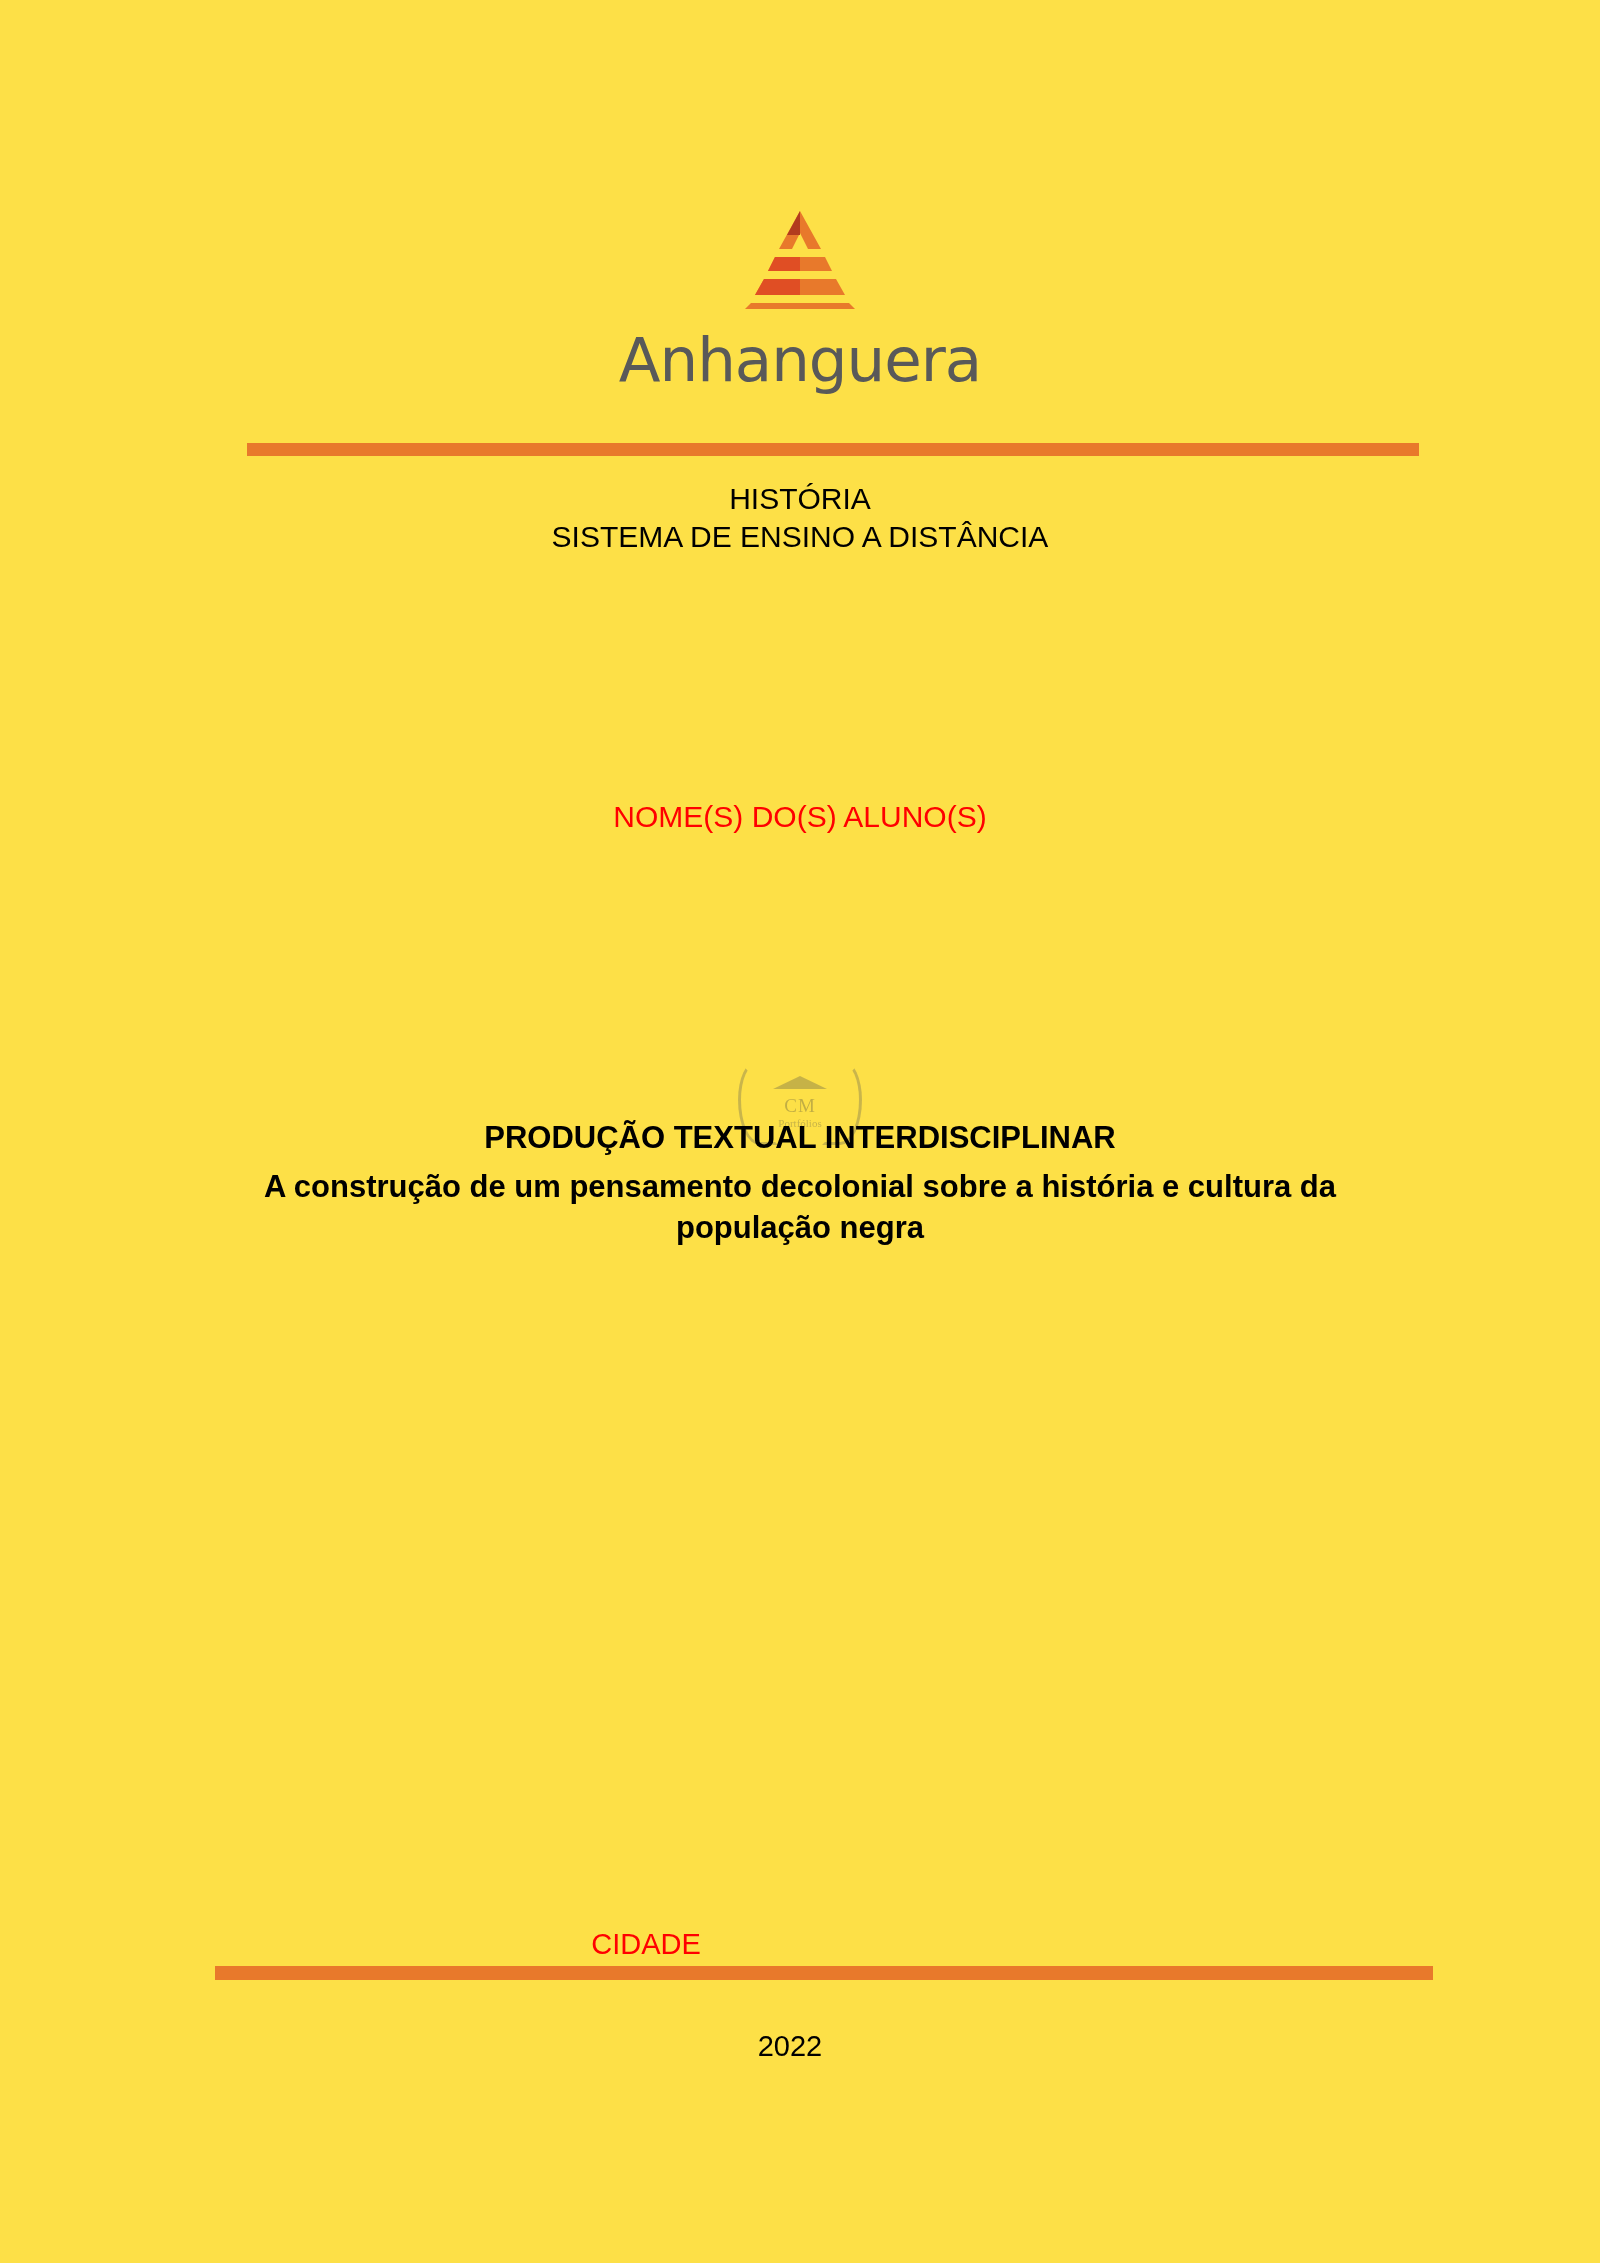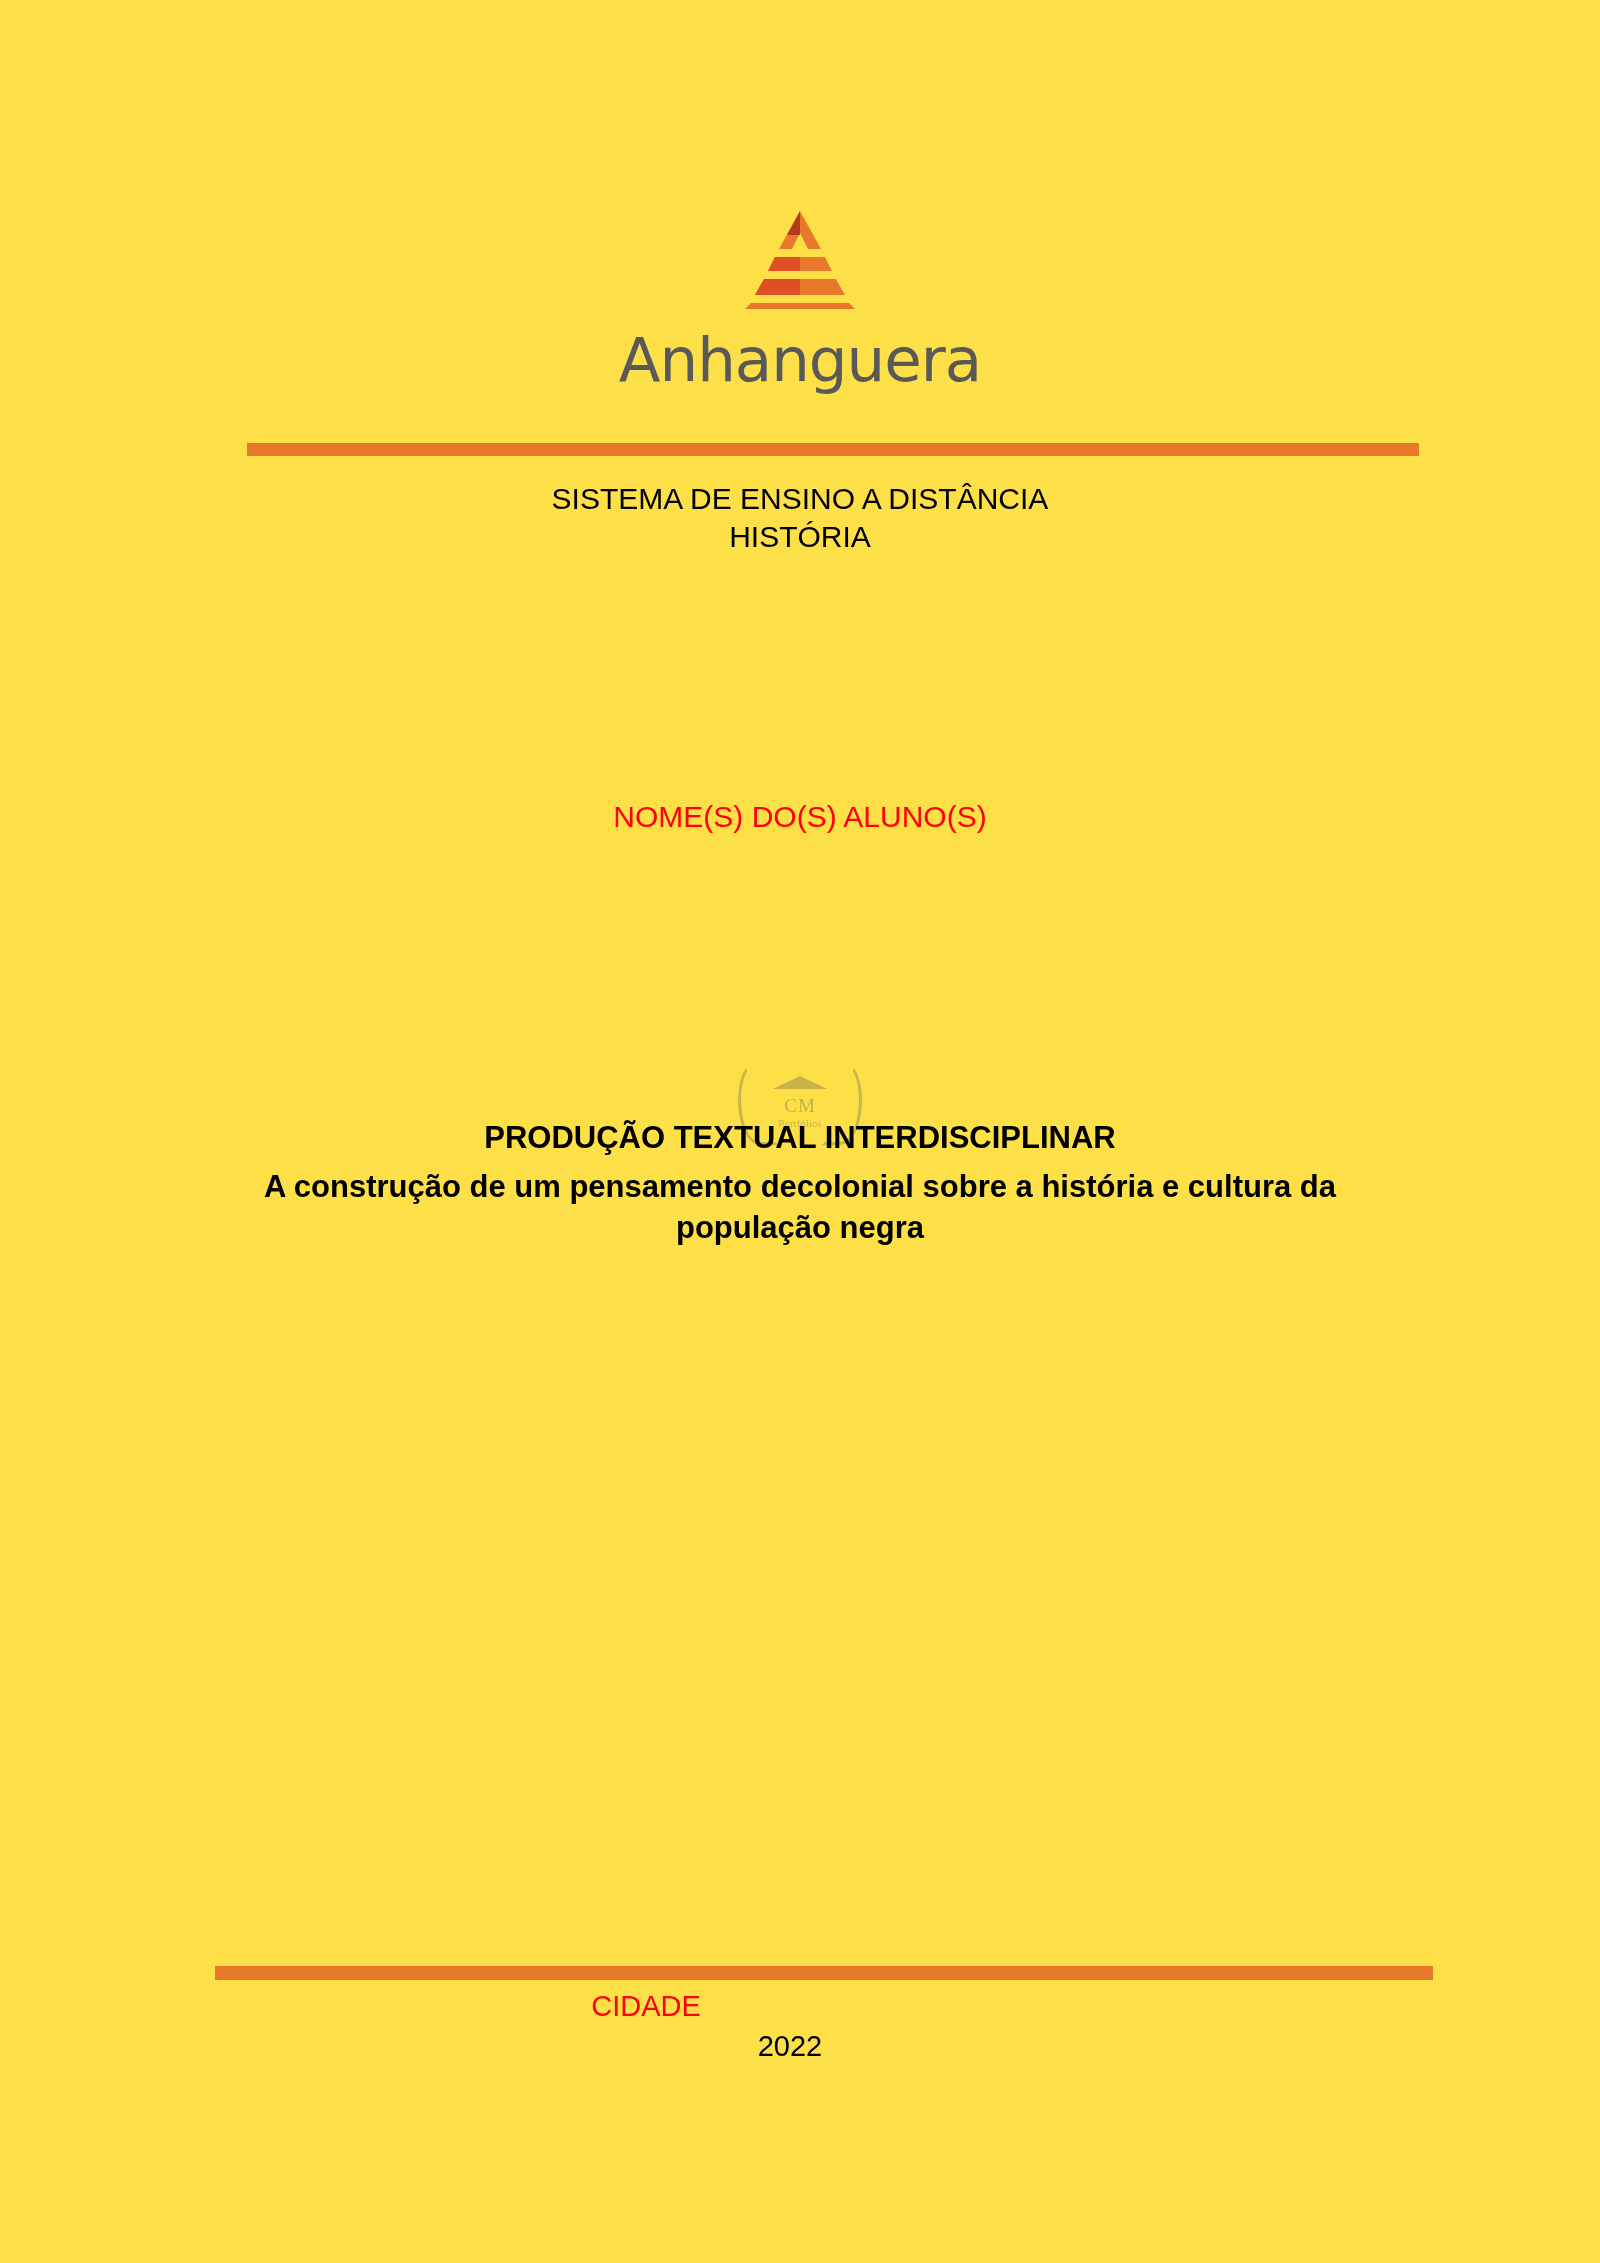--- a/index.html
+++ b/index.html
@@ -173,21 +173,21 @@
   .title-block .main-title { display: block; }
   .title-block .subtitle {
     display: block;
     width: 1140px;
     margin: 8px auto;
   }
 
   
   .footer-city {
     position: absolute;
-    top: 1990px;
+    top: 1928px;
     left: 0;
     width: 1292px;
     text-align: center;
     font-size: 29px;
     color: #FF0000;
   }
   .footer-year {
     position: absolute;
     top: 2030px;
     left: 0;
@@ -213,22 +213,22 @@
         <polygon points="29,74 65,74 65,90 20,90" fill="#E04E24"></polygon>
         <polygon points="16,98 114,98 120,104 10,104" fill="#E8792B"></polygon>
       </svg>
     </div>
     <div class="logo-wordmark">Anhanguera</div>
   </div>
 
   <div class="rule-top"></div>
 
   <div class="header-lines">
+    <div>HISTÓRIA</div>
     <div>SISTEMA DE ENSINO A DISTÂNCIA</div>
-    <div>HISTÓRIA</div>
   </div>
 
   <div class="students">NOME(S) DO(S) ALUNO(S)</div>
 
   <div class="watermark">
     <div class="wm-inner">
       <div class="wm-laurel-l"></div>
       <div class="wm-laurel-r"></div>
       <div class="wm-cap"></div>
       <div class="wm-mono">CM</div>

